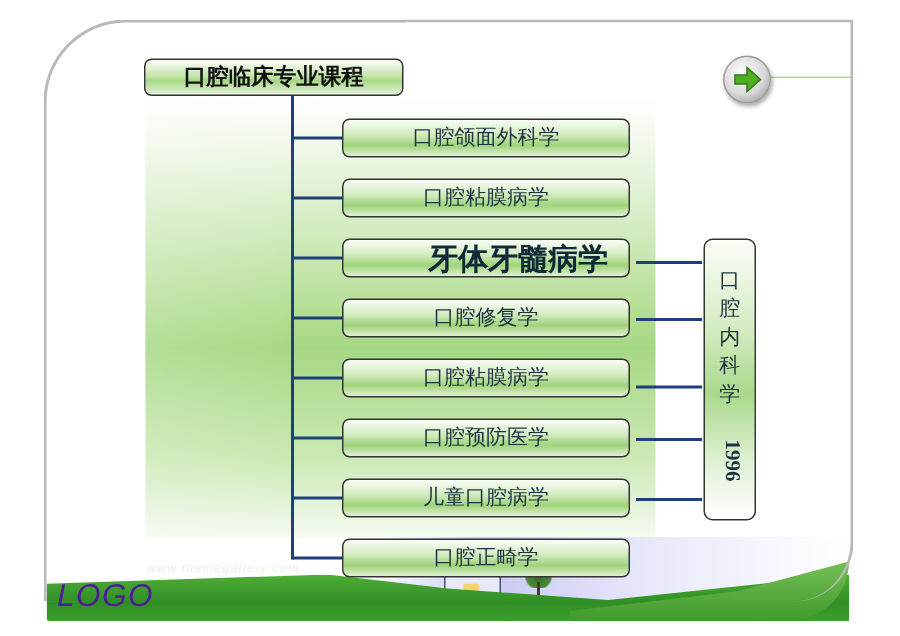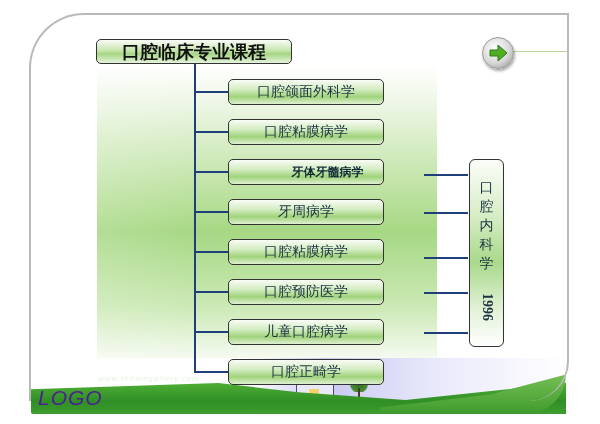--- a/index.html
+++ b/index.html
@@ -34,34 +34,34 @@
   .logo-url { position:absolute; left:98px; top:374px; color:#e6f3df; font-family:"Liberation Sans",sans-serif; font-size:8px; letter-spacing:1px;font-style:italic; }
 
   
   .nav-line { position:absolute; left:513px; top:51px; width:54px; height:1px; background:#b8d59a; }
   .nav-btn { position:absolute; left:482px; top:37px; width:30px; height:30px; border-radius:50%;
     background:radial-gradient(circle at 40% 35%, #ffffff 0%, #d8d8d8 55%, #8a8a8a 100%);
     box-shadow:1px 2px 3px rgba(0,0,0,0.35); border:1px solid #9a9a9a; cursor:pointer; }
   .nav-btn svg { position:absolute; left:5px; top:6px; }
 
   
-  .title-box { position:absolute; left:96px; top:39px; width:196px; height:25px; border:1.5px solid #333; border-radius:5px;
+  .title-box { position:absolute; left:96px; top:39px; width:173px; height:25px; border:1.5px solid #333; border-radius:5px;
     background:linear-gradient(to bottom,#fbfdf9 0%,#c7e6ae 45%,#a6d784 60%,#e6f3dc 100%);
-    display:flex; align-items:center; justify-content:center; font-size:18px; font-weight:bold; color:#111; box-sizing:border-box; }
+    display:flex; align-items:center; justify-content:center; font-size:15px; font-weight:bold; color:#111; box-sizing:border-box; }
 
   
   .trunk { position:absolute; left:194px; top:64px; width:2px; height:309px; background:#1f3f7a; }
   .branch { position:absolute; left:195px; width:33px; height:2px; background:#1f3f7a; }
   .rbranch { position:absolute; left:424px; width:44px; height:2px; background:#1f3f7a; }
 
   
-  .course { position:absolute; left:228px; width:156px; height:26px; border:1.5px solid #333; border-radius:5px; box-sizing:border-box;
+  .course { position:absolute; left:228px; width:192px; height:26px; border:1.5px solid #333; border-radius:5px; box-sizing:border-box;
     background:linear-gradient(to bottom,#fafdf7 0%,#d3ecc0 40%,#9fd37a 70%,#dff0d2 100%);
     display:flex; align-items:center; justify-content:center; font-family:"DejaVu Serif","Liberation Serif",serif; font-size:14px; color:#1b3340; }
-  .course.bold { font-family:"DejaVu Sans","Liberation Sans",sans-serif; font-weight:bold; font-size:12px; color:#0f2a36;padding-left:43px; }
+  .course.bold { font-family:"DejaVu Sans","Liberation Sans",sans-serif; font-weight:bold; font-size:20px; color:#0f2a36;padding-left:43px; }
 
   
   .vbox { position:absolute; left:469px; top:159px; width:35px; height:188px; border:1.5px solid #333; border-radius:6px; box-sizing:border-box;
     background:linear-gradient(to bottom,#fbfdf8 0%,#d7edc6 30%,#a9d98a 55%,#e1f1d6 80%,#ffffff 100%);
     display:flex; flex-direction:column; align-items:center; padding-top:18px; }
   .vchar { font-family:"DejaVu Serif","Liberation Serif",serif; font-size:14px; color:#1b3340; line-height:19px; }
   .vyear { margin-top:12px; font-family:"Liberation Serif","DejaVu Serif",serif; font-weight:bold; font-size:14px; color:#1b3340; transform:rotate(90deg); white-space:nowrap; width:40px; text-align:center; margin-top:26px; }
 </style>
 </head>
 <body>
@@ -105,21 +105,21 @@
 
 <div class="rbranch" style="top:174px"></div>
 <div class="rbranch" style="top:212px"></div>
 <div class="rbranch" style="top:257px"></div>
 <div class="rbranch" style="top:292px"></div>
 <div class="rbranch" style="top:332px"></div>
 
 <div class="course" style="top:79px">口腔颌面外科学</div>
 <div class="course" style="top:119px">口腔粘膜病学</div>
 <div class="course bold" style="top:159px">牙体牙髓病学</div>
-<div class="course" style="top:199px">牙周病学</div>
+<div class="course" style="top:199px">口腔修复学</div>
 <div class="course" style="top:239px">口腔粘膜病学</div>
 <div class="course" style="top:279px">口腔预防医学</div>
 <div class="course" style="top:319px">儿童口腔病学</div>
 <div class="course" style="top:359px">口腔正畸学</div>
 
 <div class="vbox">
   <span class="vchar">口</span>
   <span class="vchar">腔</span>
   <span class="vchar">内</span>
   <span class="vchar">科</span>

